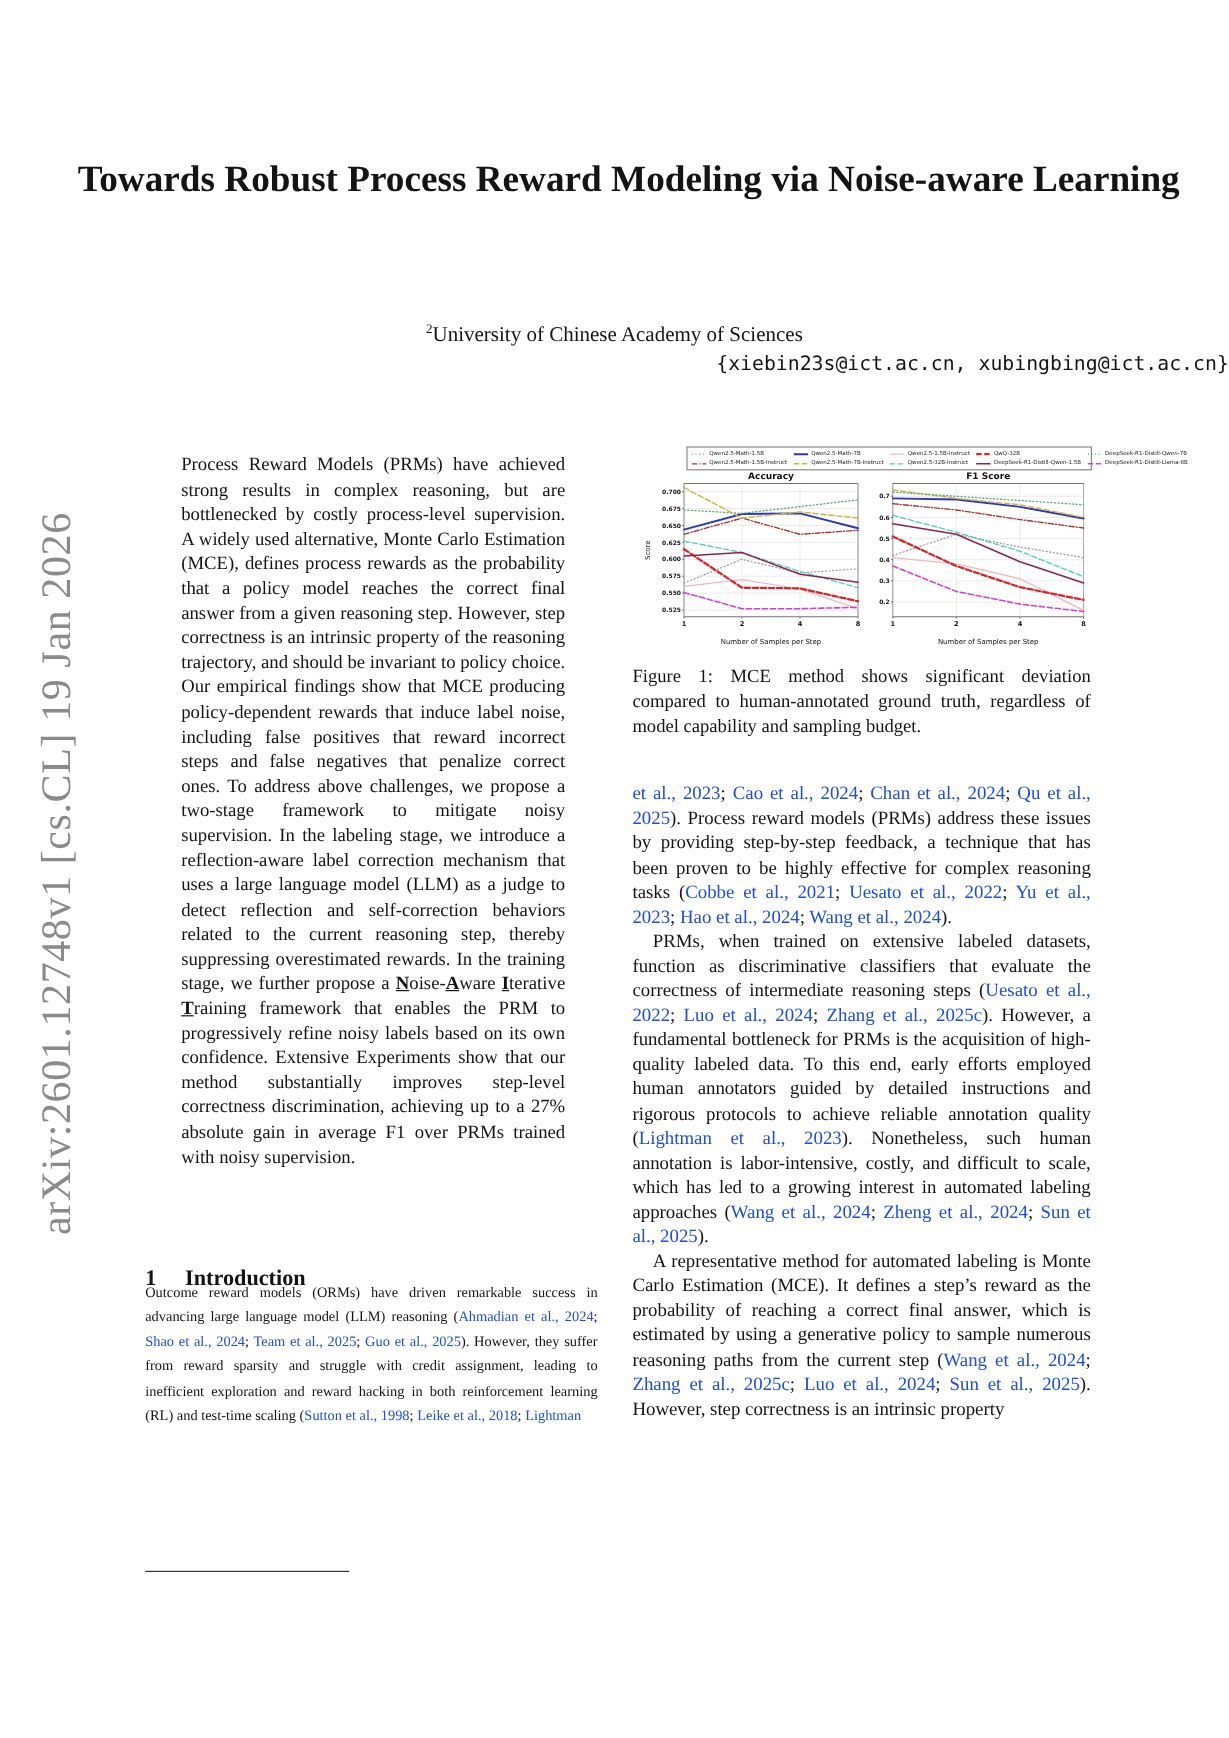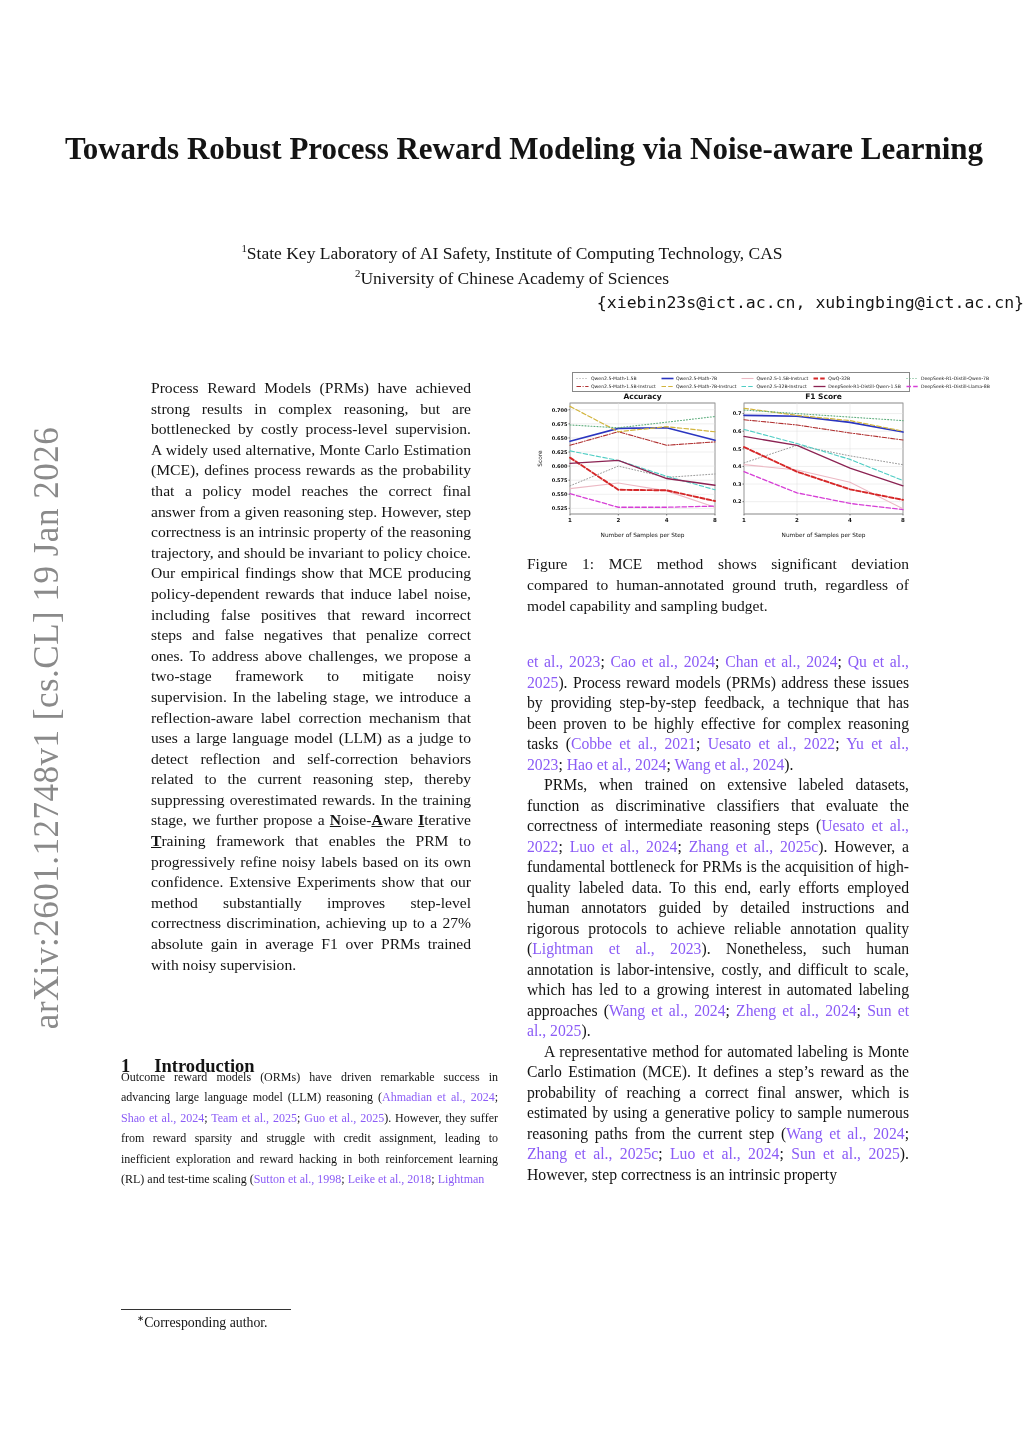--- a/index.html
+++ b/index.html
@@ -28,21 +28,21 @@
   }
   .affil{position:absolute;left:0;width:100%;text-align:center;font-size:17.5px;}
   .affil-1{top:243px;}
   .affil-2{top:268px;}
   .emails{
     position:absolute;top:293px;left:0;width:100%;text-align:right;
     font-family:"DejaVu Sans Mono", monospace;font-size:16.5px;
   }
 
   .seg-sup{vertical-align:super;font-size:0.62em;line-height:1;}
-  .seg-cite{color:#8b5cf6;}
+  .seg-cite{color:#1d4ed8;}
   .seg-emph{font-weight:bold;text-decoration:underline;}
 
   
   .abstract-block{position:absolute;left:151px;top:378px;width:320px;}
   .abstract-heading{text-align:center;font-size:19px;font-weight:bold;margin:0 0 14px 0;}
   .abstract-text{font-size:15.6px;line-height:20.6px;text-align:justify;}
 
   .intro-heading{position:absolute;left:121px;top:1056px;font-size:18.5px;font-weight:bold;}
   .intro-heading .sec-num{display:inline-block;margin-right:24px;}
   .intro-text{
@@ -86,36 +86,34 @@
 </head>
 <body>
 
 <div class="page">
 
   <div class="arxiv-strip">arXiv:2601.12748v1  [cs.CL]  19 Jan 2026</div>
 
   <div class="title">Towards Robust Process Reward Modeling via Noise-aware Learning</div>
 
 
-  <div class="affil affil-1"><span class="seg-sup">1</span><span>State Key Laboratory of AI Safety, Institute of Computing Technology, CAS</span></div>
   <div class="affil affil-2"><span class="seg-sup">2</span><span>University of Chinese Academy of Sciences</span></div>
   <div class="emails">{xiebin23s@ict.ac.cn, xubingbing@ict.ac.cn}</div>
 
   <div class="abstract-block">
     <div class="abstract-text"><span>Process Reward Models (PRMs) have achieved strong results in complex reasoning, but are bottlenecked by costly process-level supervision. A widely used alternative, Monte Carlo Estimation (MCE), defines process rewards as the probability that a policy model reaches the correct final answer from a given reasoning step. However, step correctness is an intrinsic property of the reasoning trajectory, and should be invariant to policy choice. Our empirical findings show that MCE producing policy-dependent rewards that induce label noise, including false positives that reward incorrect steps and false negatives that penalize correct ones. To address above challenges, we propose a two-stage framework to mitigate noisy supervision. In the labeling stage, we introduce a reflection-aware label correction mechanism that uses a large language model (LLM) as a judge to detect reflection and self-correction behaviors related to the current reasoning step, thereby suppressing overestimated rewards. In the training stage, we further propose a </span><span class="seg-emph">N</span><span>oise-</span><span class="seg-emph">A</span><span>ware </span><span class="seg-emph">I</span><span>terative </span><span class="seg-emph">T</span><span>raining framework that enables the PRM to progressively refine noisy labels based on its own confidence. Extensive Experiments show that our method substantially improves step-level correctness discrimination, achieving up to a 27% absolute gain in average F1 over PRMs trained with noisy supervision.</span></div>
   </div>
 
   <div class="intro-heading">
     <span class="sec-num">1</span><span>Introduction</span>
   </div>
 
   <div class="intro-text"><span>Outcome reward models (ORMs) have driven remarkable success in advancing large language model (LLM) reasoning (</span><span class="seg-cite">Ahmadian et al., 2024</span><span>; </span><span class="seg-cite">Shao et al., 2024</span><span>; </span><span class="seg-cite">Team et al., 2025</span><span>; </span><span class="seg-cite">Guo et al., 2025</span><span>). However, they suffer from reward sparsity and struggle with credit assignment, leading to inefficient exploration and reward hacking in both reinforcement learning (RL) and test-time scaling (</span><span class="seg-cite">Sutton et al., 1998</span><span>; </span><span class="seg-cite">Leike et al., 2018</span><span>; </span><span class="seg-cite">Lightman</span></div>
 
   <div class="footnote-rule"></div>
-  <div class="footnote"><span class="seg-sup">∗</span><span>Corresponding author.</span></div>
 
   <div class="figure">
     <div class="figure-legend">
         <div class="legend-item">
           <svg width="13" height="5">
             <line x1="0.5" x2="12.5" y1="2.5" y2="2.5" stroke="#9a9a9a" stroke-width="1" stroke-dasharray="1,2"></line>
           </svg>
           <span>Qwen2.5-Math-1.5B</span>
         </div>
         <div class="legend-item">

